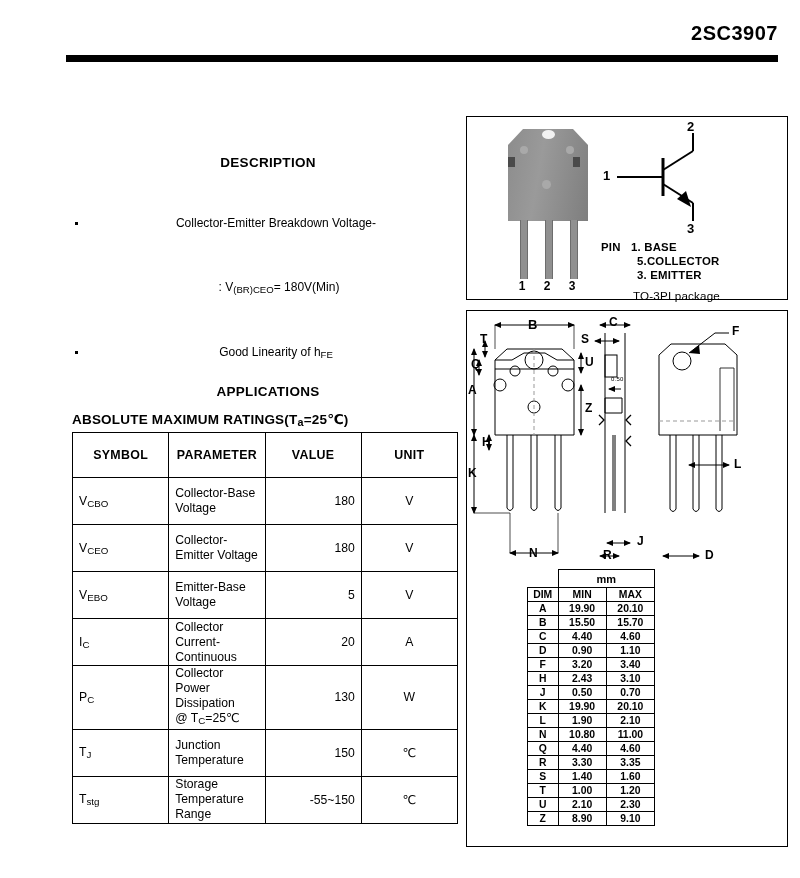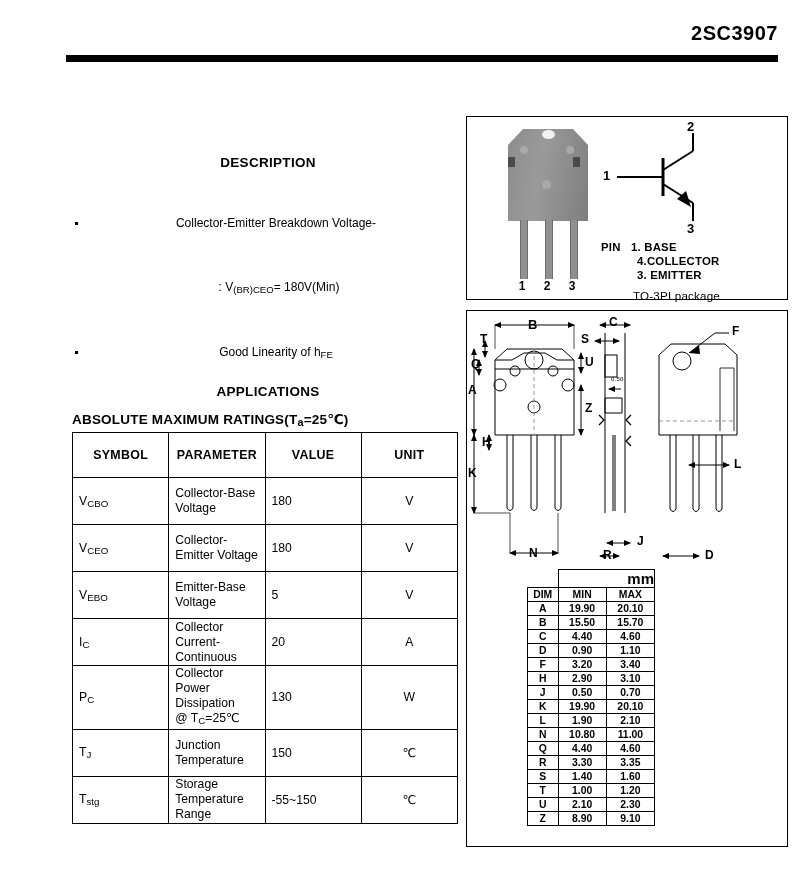--- a/index.html
+++ b/index.html
@@ -53,21 +53,21 @@
     padding:0 6px;
     vertical-align:middle;
   }
   table.ratings thead th{
     font-weight:bold;font-size:12.4px;text-align:center;height:44px;
     letter-spacing:.3px;
   }
   table.ratings tbody td{height:46px;}
   td.c-sym{width:76px;}
   td.c-par{text-align:left;width:196px;line-height:15px;}
-  td.c-val{text-align:left;width:60px;}
+  td.c-val{text-align:right;width:60px;}
   td.c-unit{text-align:center;width:52px;}
 
   
   .panel{position:absolute;border:1.6px solid #000;background:#fff;}
   #panel-package{left:466px;top:116px;width:320px;height:182px;}
   #panel-dims{left:466px;top:310px;width:320px;height:535px;}
 
   
   #pkg-photo{position:absolute;left:33px;top:10px;width:96px;height:163px;}
   #pkg-body{
@@ -231,21 +231,21 @@
       <line x1="86" y1="78" x2="86" y2="96" stroke="#000" stroke-width="2"></line>
 
       <polygon points="79,66 84,82 70,74" fill="#000"></polygon>
     </svg>
     <div class="panel-text" style="left:80px;top:-6px;font-size:13px;">2</div>
     <div class="panel-text" style="left:-4px;top:43px;font-size:13px;">1</div>
     <div class="panel-text" style="left:80px;top:96px;font-size:13px;">3</div>
 
     <div class="panel-text" style="left:-6px;top:116px;">PIN</div>
     <div class="panel-text" style="left:24px;top:116px;">1. BASE</div>
-    <div class="panel-text" style="left:30px;top:130px;">4.COLLECTOR</div>
+    <div class="panel-text" style="left:30px;top:130px;">5.COLLECTOR</div>
     <div class="panel-text" style="left:30px;top:144px;">3. EMITTER</div>
     <div class="panel-text" style="left:26px;top:164px;font-weight:normal;font-size:11.6px;">TO-3PI package</div>
   </div>
 </div>
 
 <div class="panel" id="panel-dims">
 
   <svg width="318" height="252" viewBox="0 0 318 252" style="position:absolute;left:0;top:2px;">
     <defs>
       <marker id="ar" markerWidth="7" markerHeight="7" refX="6" refY="3" orient="auto">
@@ -354,21 +354,21 @@
 
   <div class="panel-text" style="left:265px;top:13px;font-size:12px;">F</div>
   <div class="panel-text" style="left:267px;top:146px;font-size:12px;">L</div>
   <div class="panel-text" style="left:238px;top:237px;font-size:12px;">D</div>
 
   <div id="dim-table-wrap">
     <table class="dims">
       <tbody>
           <tr>
         <td class="dim-label no-border-td"></td>
-        <td colspan="2" style="font-size:15px;height:17px;text-align:right;">mm</td>
+        <td colspan="2" style="font-size:11px;height:17px;">mm</td>
       </tr>
       <tr>
         <td class="dim-label">DIM</td>
         <td class="dim-v">MIN</td>
         <td class="dim-v">MAX</td>
       </tr>
       <tr>
             <td class="dim-label">A</td>
             <td class="dim-v">19.90</td>
             <td class="dim-v">20.10</td>
@@ -388,21 +388,21 @@
             <td class="dim-v">0.90</td>
             <td class="dim-v">1.10</td>
           </tr>
       <tr>
             <td class="dim-label">F</td>
             <td class="dim-v">3.20</td>
             <td class="dim-v">3.40</td>
           </tr>
       <tr>
             <td class="dim-label">H</td>
-            <td class="dim-v">2.90</td>
+            <td class="dim-v">2.43</td>
             <td class="dim-v">3.10</td>
           </tr>
       <tr>
             <td class="dim-label">J</td>
             <td class="dim-v">0.50</td>
             <td class="dim-v">0.70</td>
           </tr>
       <tr>
             <td class="dim-label">K</td>
             <td class="dim-v">19.90</td>

